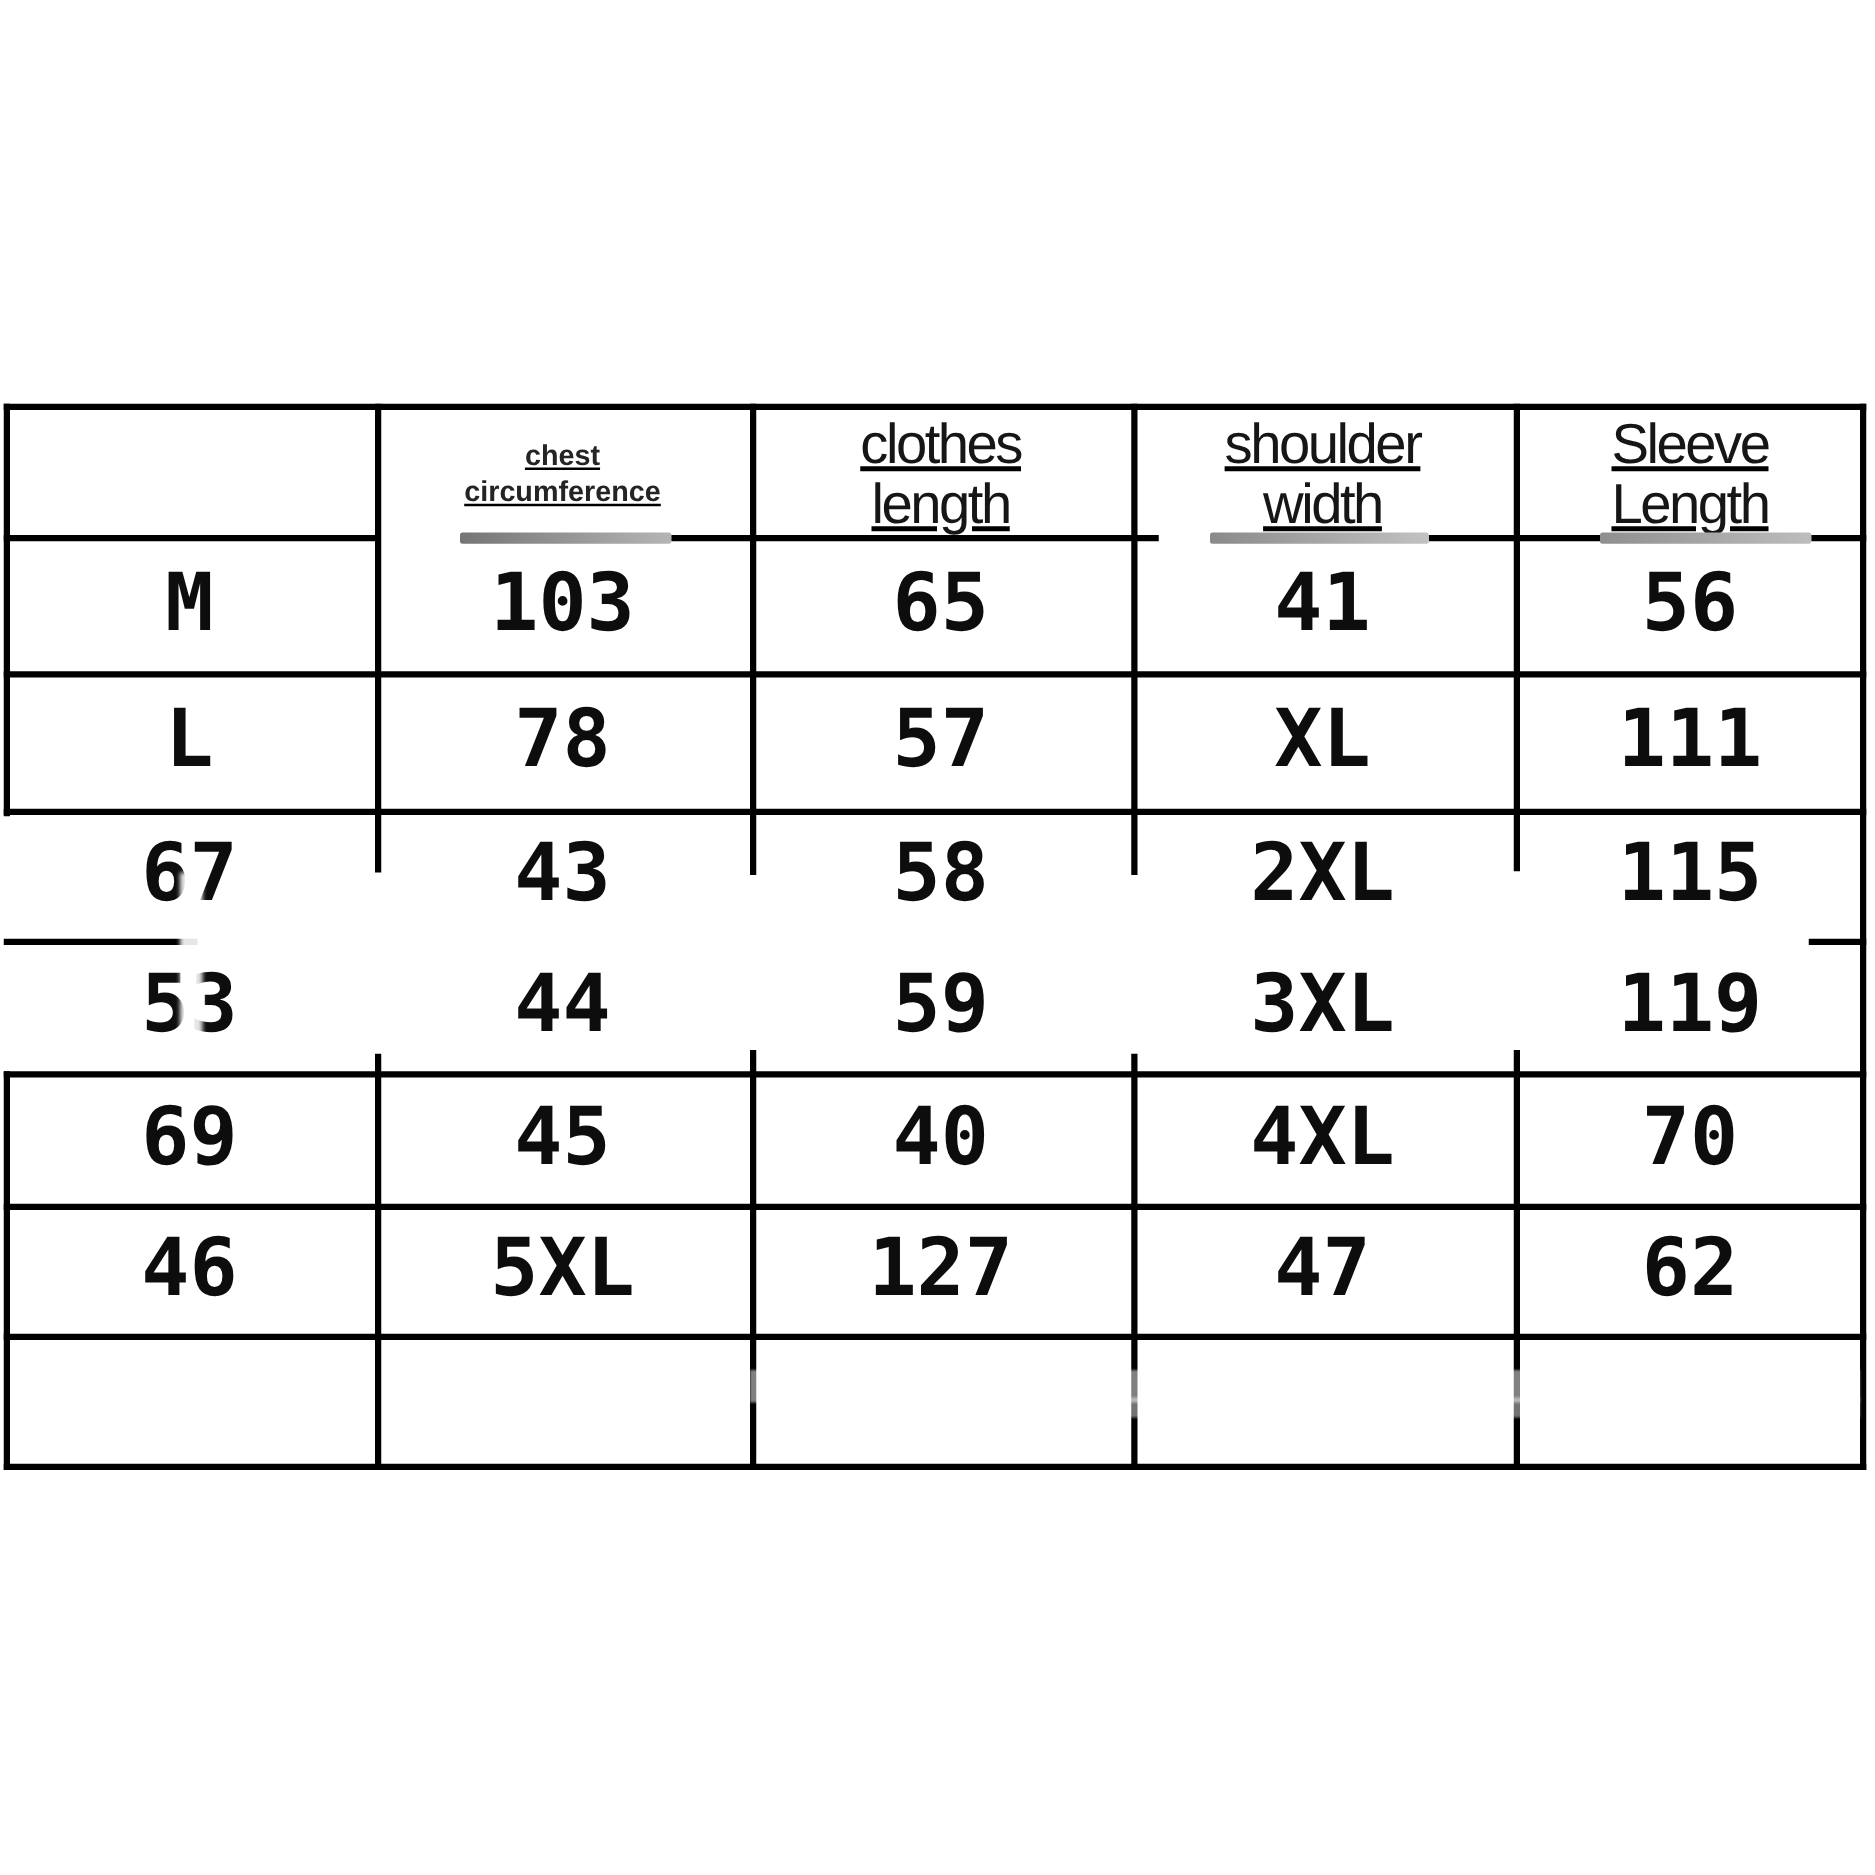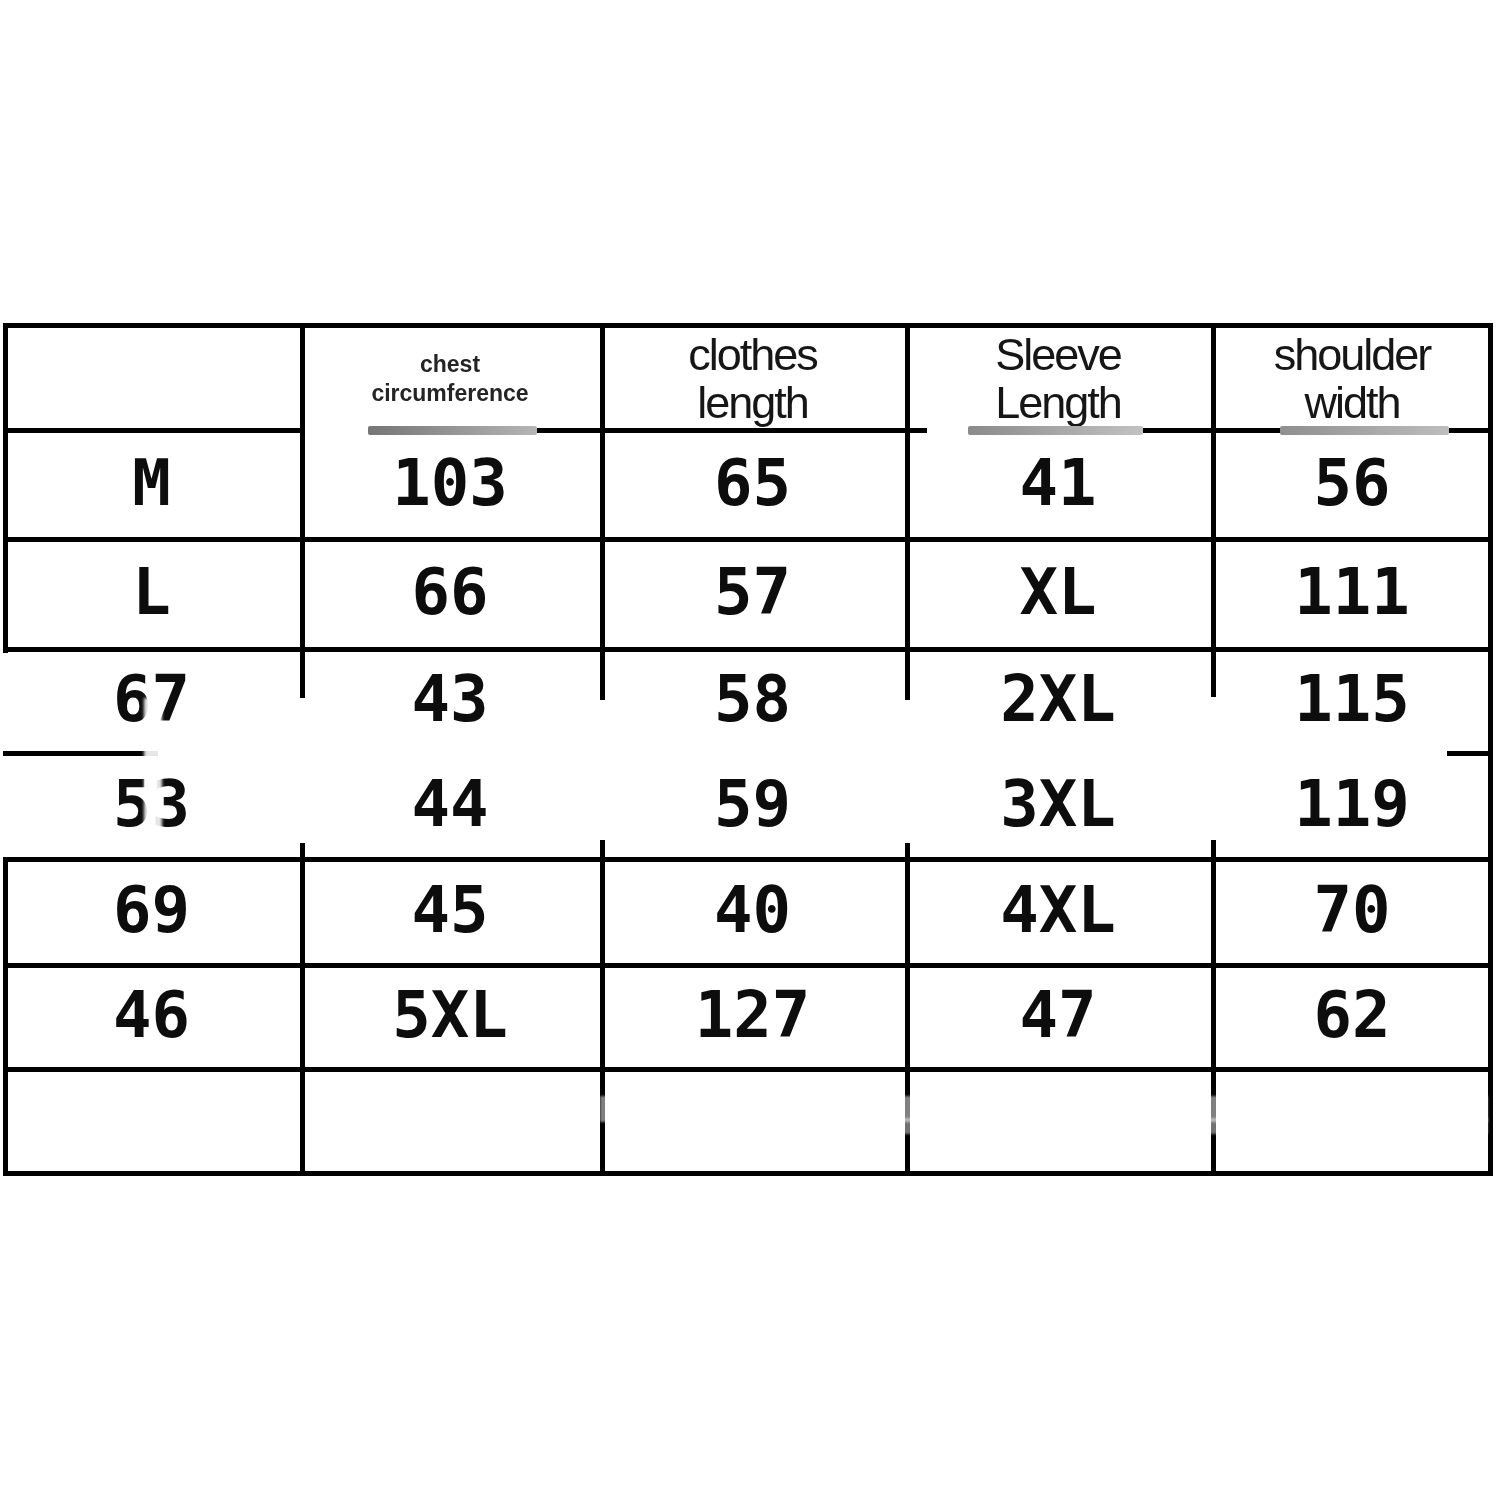--- a/index.html
+++ b/index.html
@@ -4,21 +4,21 @@
 <style>
   html,body{margin:0;padding:0;background:#fff;}
   .stage{position:relative;width:1500px;height:1500px;background:#ffffff;overflow:hidden;}
   .grid{
     position:absolute;left:3px;top:323px;width:1490px;height:848px;
     display:grid;
     grid-template-columns:297px 300px 305px 306px 282px;
     grid-template-rows:105px 109px 110px 104px 106px 106px 104px 104px;
   }
   .cell{display:flex;flex-direction:column;align-items:center;justify-content:center;text-align:center;overflow:hidden;}
-  .hcell{padding-top:6px;}
+  .hcell{padding-top:6px;text-decoration:underline;}
   .num{font-family:"DejaVu Sans Mono",monospace;font-weight:bold;font-size:64px;color:#0d0d0d;line-height:1;}
   .hbig{font-family:"Liberation Sans",sans-serif;font-size:45px;letter-spacing:-2px;color:#161616;line-height:1.06;}
   .hsmall{font-family:"Liberation Sans",sans-serif;font-weight:bold;font-size:23px;color:#242424;line-height:1.22;}
   .line{position:absolute;background:#000;}
   .h{height:5px;}
   .v{width:5px;}
   .sbar{position:absolute;height:9px;filter:blur(0.6px);border-radius:2px;}
   .wstreak{position:absolute;background:#ffffff;}
 </style>
 </head>
@@ -33,26 +33,26 @@
     </div>
     <div class="cell hcell">
       <span class="hsmall">chest</span>
       <span class="hsmall">circumference</span>
     </div>
     <div class="cell hcell">
       <span class="hbig">clothes</span>
       <span class="hbig">length</span>
     </div>
     <div class="cell hcell">
+      <span class="hbig">shoulder</span>
+      <span class="hbig">width</span>
+    </div>
+    <div class="cell hcell">
       <span class="hbig">Sleeve</span>
       <span class="hbig">Length</span>
-    </div>
-    <div class="cell hcell">
-      <span class="hbig">shoulder</span>
-      <span class="hbig">width</span>
     </div>
 
     <div class="cell">
         <span class="num">M</span>
       </div>
     <div class="cell">
         <span class="num">103</span>
       </div>
     <div class="cell">
         <span class="num">65</span>
@@ -61,21 +61,21 @@
         <span class="num">41</span>
       </div>
     <div class="cell">
         <span class="num">56</span>
       </div>
 
     <div class="cell">
         <span class="num">L</span>
       </div>
     <div class="cell">
-        <span class="num">66</span>
+        <span class="num">78</span>
       </div>
     <div class="cell">
         <span class="num">57</span>
       </div>
 
     <div class="cell">
         <span class="num">XL</span>
       </div>
     <div class="cell">
         <span class="num">111</span>

